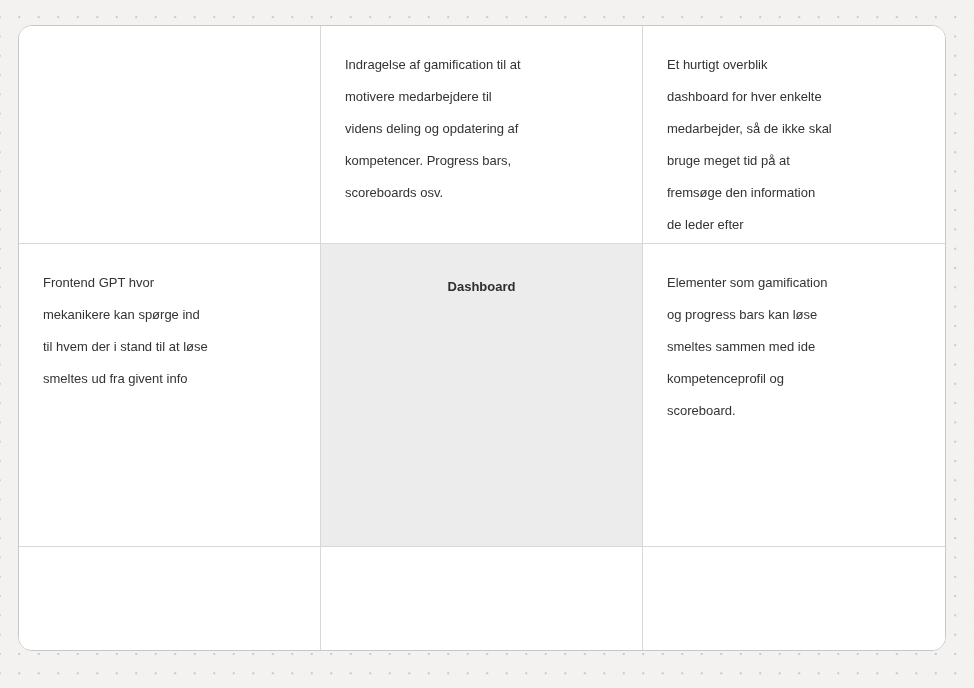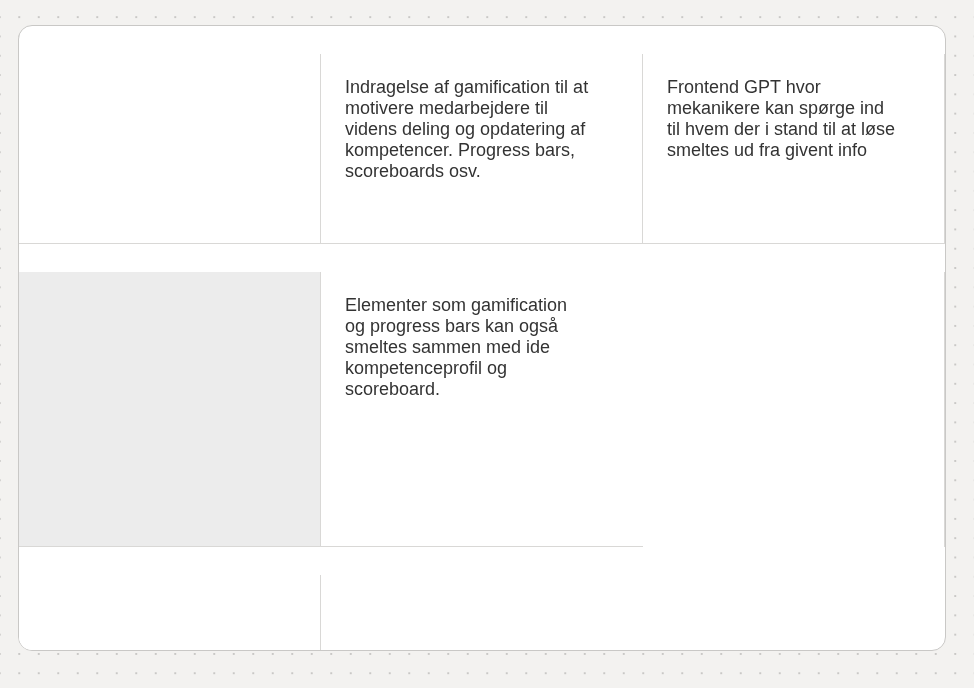--- a/index.html
+++ b/index.html
@@ -27,23 +27,22 @@
     display: grid;
     grid-template-columns: 302px 322px 302px;
     grid-template-rows: 218px 303px 103px;
   }
   .cell {
     border-right: 1px solid #d9d8d6;
     border-bottom: 1px solid #d9d8d6;
     padding: 23px 24px;
     background: #ffffff;
     color: #333333;
-    font-size: 18px;
-    line-height: 21px;
-    margin-top: 28px;
+    font-size: 13px;
+    line-height: 32px;
   }
   .cell.last-col { border-right: none; }
   .cell.last-row { border-bottom: none; }
   .cell-text {
     white-space: pre-line;
     color: #333333;
   }
   .cell.highlight {
     background: #ececec;
     text-align: center;
@@ -64,32 +63,41 @@
     <div class="cell">
       <div class="cell-text"></div>
     </div>
     <div class="cell">
       <div class="cell-text">Indragelse af gamification til at
 motivere medarbejdere til
 videns deling og opdatering af
 kompetencer. Progress bars,
 scoreboards osv.</div>
     </div>
+    <div class="cell last-col">
+      <div class="cell-text">Et hurtigt overblik
+dashboard for hver enkelte
+medarbejder, så de ikke skal
+bruge meget tid på at
+fremsøge den information
+de leder efter</div>
+    </div>
 
     <div class="cell">
       <div class="cell-text">Frontend GPT hvor
 mekanikere kan spørge ind
 til hvem der i stand til at løse
 smeltes ud fra givent info</div>
     </div>
     <div class="cell highlight">
+      <div class="cell-title">Dashboard</div>
     </div>
     <div class="cell last-col">
       <div class="cell-text">Elementer som gamification
-og progress bars kan også
+og progress bars kan løse
 smeltes sammen med ide
 kompetenceprofil og
 scoreboard.</div>
     </div>
 
     <div class="cell last-row">
       <div class="cell-text"></div>
     </div>
     <div class="cell last-row">
       <div class="cell-text"></div>

